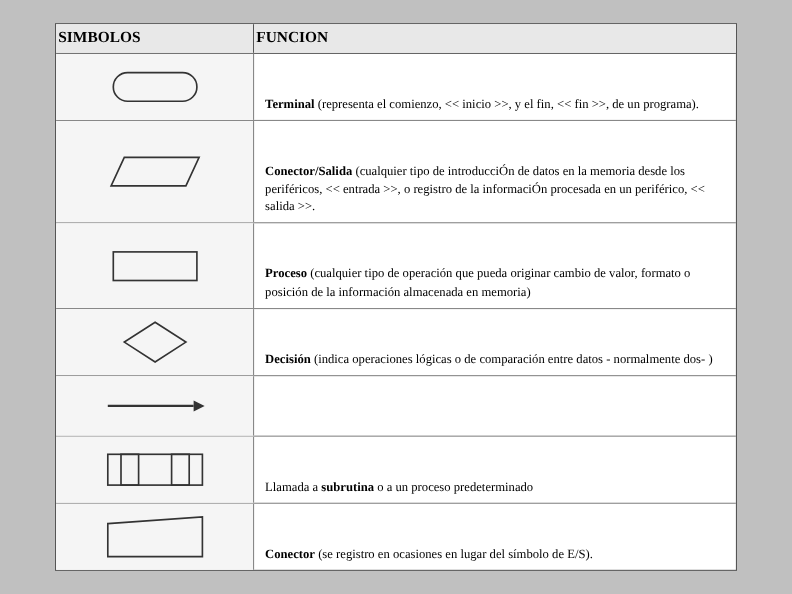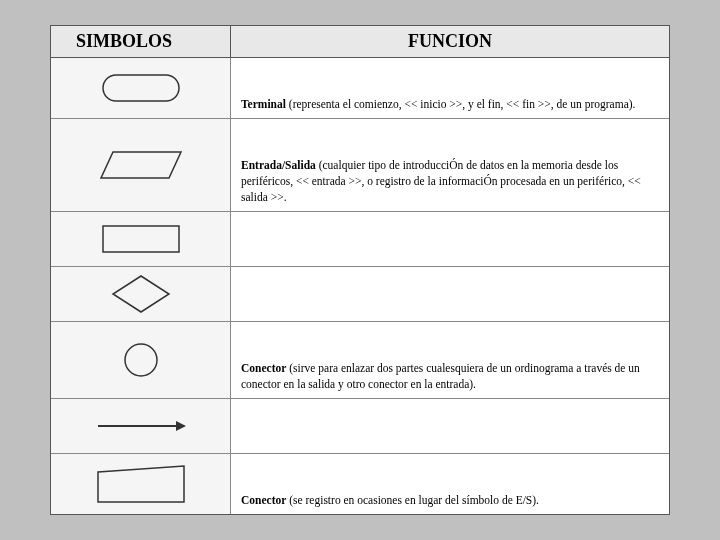--- a/index.html
+++ b/index.html
@@ -16,29 +16,28 @@
       background: white;
       border: 1.5px solid #555;
       width: 620px;
     }
     .header-row {
       display: grid;
       grid-template-columns: 180px 1fr;
       border-bottom: 1.5px solid #555;
     }
     .header-cell {
-      padding: 5px 25px;
+      padding: 5px 2px;
       font-weight: bold;
-      font-size: 18px;
+      font-size: 14px;
       background: #e8e8e8;
       border-right: 1.5px solid #555;
     }
     .header-cell:last-child {
       border-right: none;
-      text-align: center;
     }
     .data-row {
       display: grid;
       grid-template-columns: 180px 1fr;
       border-bottom: 1px solid #888;
       min-height: 55px;
     }
     .data-row:last-child {
       border-bottom: none;
     }
@@ -88,61 +87,72 @@
     </div>
   </div>
 
   <div class="data-row">
     <div class="symbol-cell">
       <svg width="80" height="30" viewBox="0 0 80 30">
         <polygon points="12,2 80,2 68,28 0,28" fill="none" stroke="#333" stroke-width="1.5"></polygon>
       </svg>
     </div>
     <div class="text-cell">
-      <p><strong>Entrada/Salida</strong><span> (cualquier tipo de introducciÓn de datos en la memoria desde los periféricos, &lt;&lt; entrada &gt;&gt;, o registro de la informaciÓn procesada en un  periférico, &lt;&lt; salida &gt;&gt;.</span></p>
+      <p><strong>Conector/Salida</strong><span> (cualquier tipo de introducciÓn de datos en la memoria desde los periféricos, &lt;&lt; entrada &gt;&gt;, o registro de la informaciÓn procesada en un  periférico, &lt;&lt; salida &gt;&gt;.</span></p>
     </div>
   </div>
 
   <div class="data-row">
     <div class="symbol-cell">
       <svg width="80" height="30" viewBox="0 0 80 30">
         <rect x="2" y="2" width="76" height="26" fill="none" stroke="#333" stroke-width="1.5"></rect>
       </svg>
     </div>
+    <div class="text-cell">
+      <p><strong>Proceso</strong><span> (cualquier tipo de operación que pueda originar cambio de valor, formato o posición de la información almacenada en memoria)</span></p>
+    </div>
   </div>
 
   <div class="data-row">
     <div class="symbol-cell">
       <svg width="60" height="40" viewBox="0 0 60 40">
         <polygon points="30,2 58,20 30,38 2,20" fill="none" stroke="#333" stroke-width="1.5"></polygon>
       </svg>
     </div>
+    <div class="text-cell">
+      <p><strong>Decisión</strong><span> (indica operaciones lógicas o de comparación entre datos - normalmente dos-  )</span></p>
+    </div>
   </div>
 
-  <div class="data-row">
-    <div class="symbol-cell">
-      <svg width="36" height="36" viewBox="0 0 36 36">
-        <circle cx="18" cy="18" r="16" fill="none" stroke="#333" stroke-width="1.5"></circle>
-      </svg>
-    </div>
-    <div class="text-cell">
-      <p><strong>Conector</strong><span> (sirve para enlazar dos partes cualesquiera de un ordinograma a través de un conector en la salida y otro conector en la entrada).</span></p>
-    </div>
-  </div>
 
   <div class="data-row">
     <div class="symbol-cell">
       <svg width="90" height="20" viewBox="0 0 90 20">
         <line x1="2" y1="10" x2="80" y2="10" stroke="#333" stroke-width="2"></line>
         <polygon points="80,5 90,10 80,15" fill="#333"></polygon>
       </svg>
     </div>
   </div>
 
 
+  <div class="data-row">
+    <div class="symbol-cell">
+      <svg width="90" height="36" viewBox="0 0 90 36">
+
+        <rect x="2" y="4" width="86" height="28" fill="none" stroke="#333" stroke-width="1.5"></rect>
+
+        <rect x="14" y="4" width="16" height="28" fill="none" stroke="#333" stroke-width="1.5"></rect>
+
+        <rect x="60" y="4" width="16" height="28" fill="none" stroke="#333" stroke-width="1.5"></rect>
+      </svg>
+    </div>
+    <div class="text-cell">
+      <p>Llamada a <strong>subrutina</strong><span> o a un proceso predeterminado</span></p>
+    </div>
+  </div>
 
   <div class="data-row">
     <div class="symbol-cell">
       <svg width="90" height="40" viewBox="0 0 90 40">
 
         <polygon points="2,8 88,2 88,38 2,38" fill="none" stroke="#333" stroke-width="1.5"></polygon>
       </svg>
     </div>
     <div class="text-cell">
       <p><strong>Conector</strong><span> (se registro en ocasiones en lugar del símbolo de E/S).</span></p>

